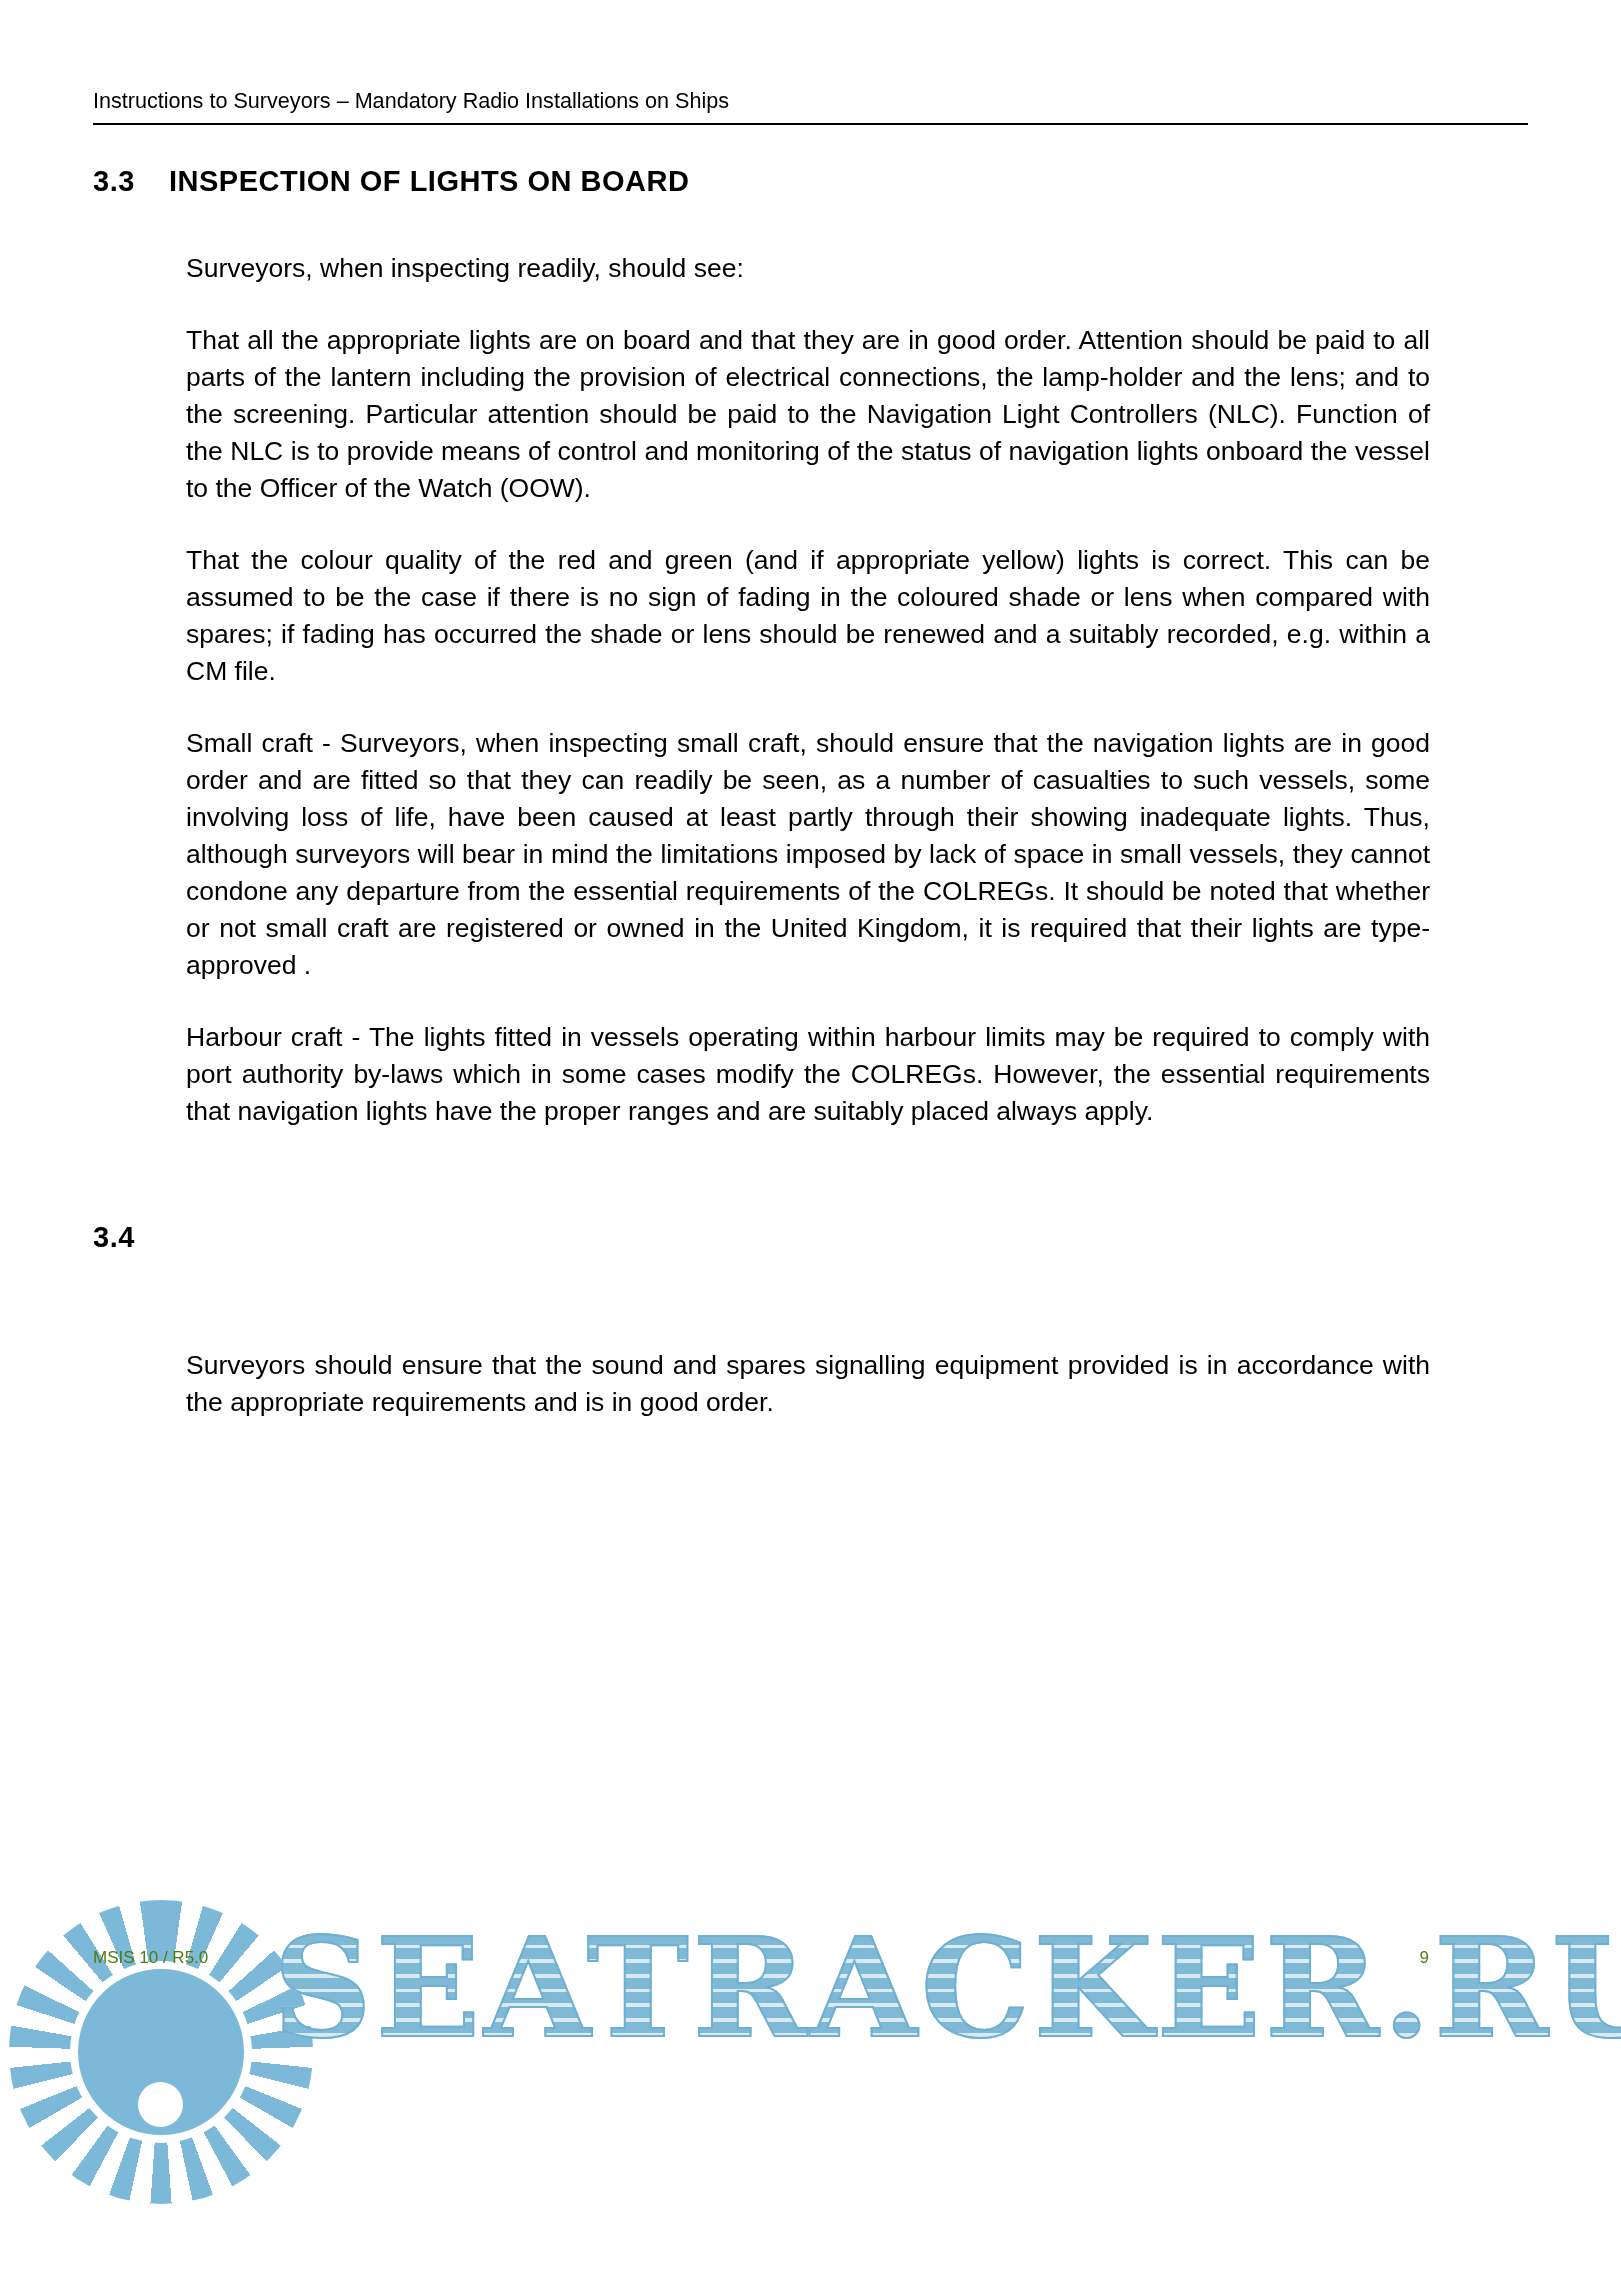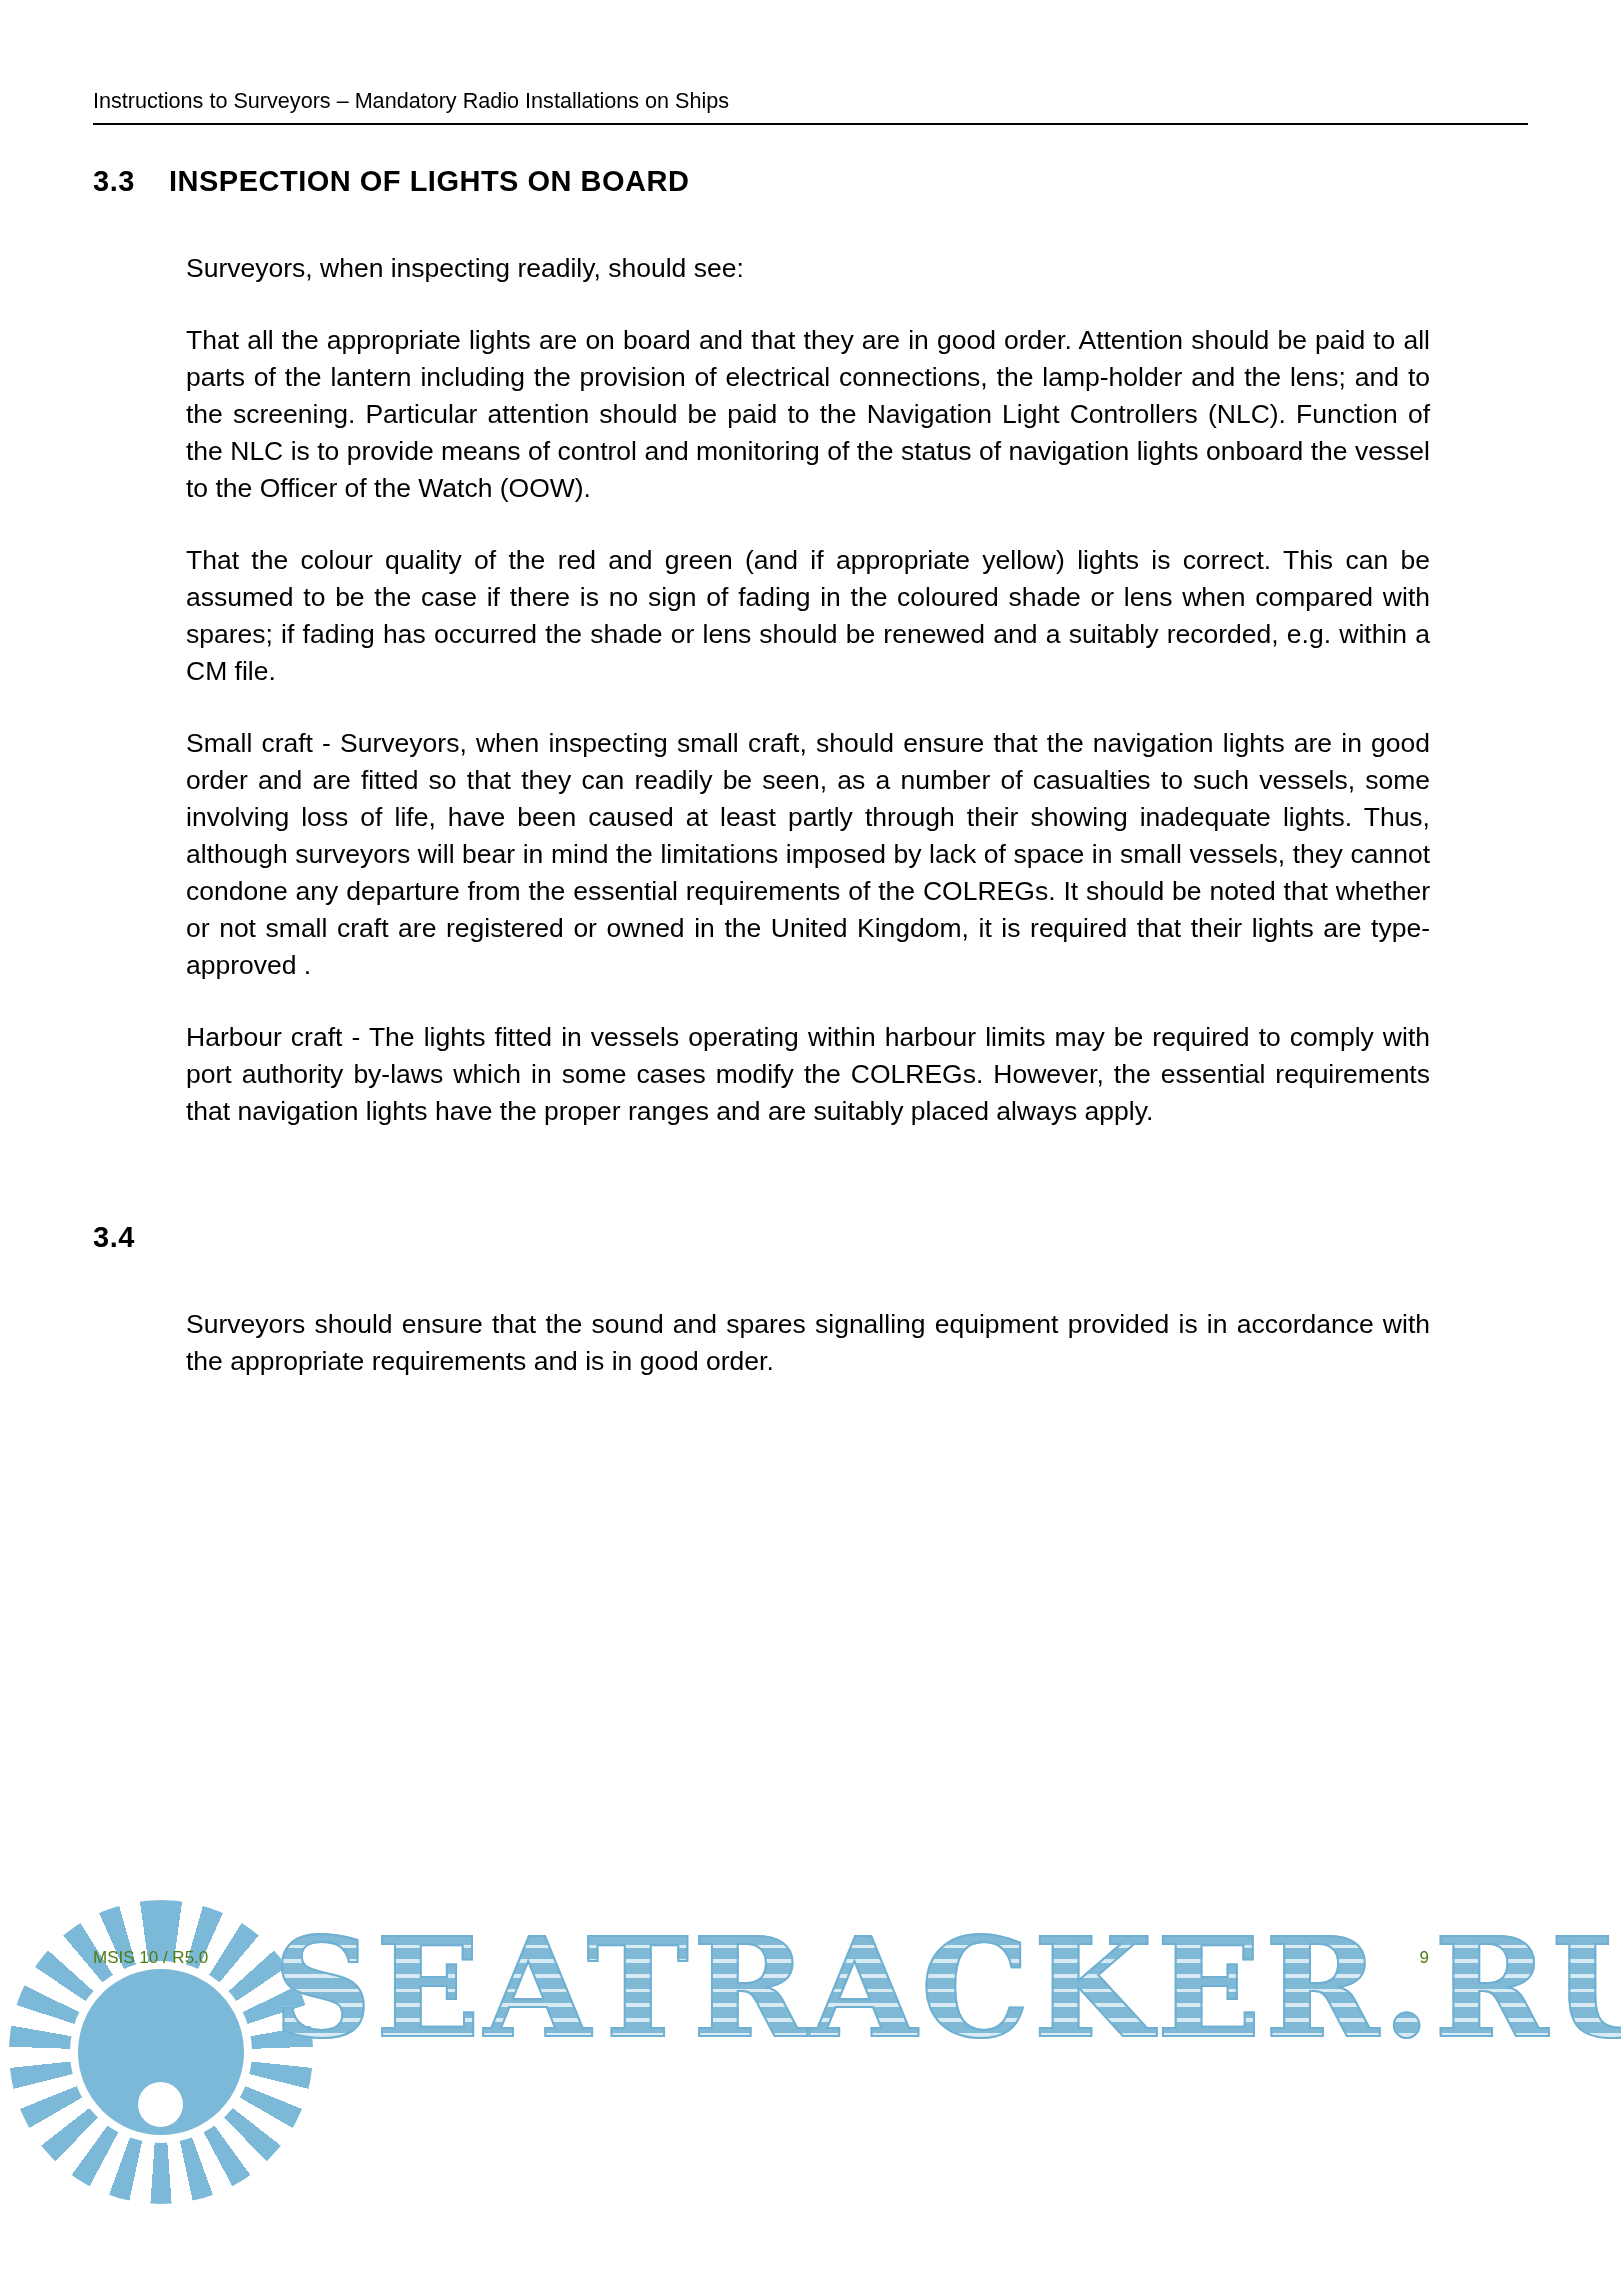--- a/index.html
+++ b/index.html
@@ -45,20 +45,21 @@
   .section-heading {
     display: flex;
     margin: 0 0 51px 0;
     font-size: 29px;
     font-weight: bold;
     line-height: 35px;
     letter-spacing: 0.5px;
   }
   .section + .section .section-heading {
     margin-top: 90px;
+    flex-direction: column;
   }
   .section-number {
     width: 76px;
     flex: 0 0 76px;
   }
   .para {
     margin: 0 98px 35px 93px;
     font-size: 26.5px;
     line-height: 37px;
     text-align: justify;

